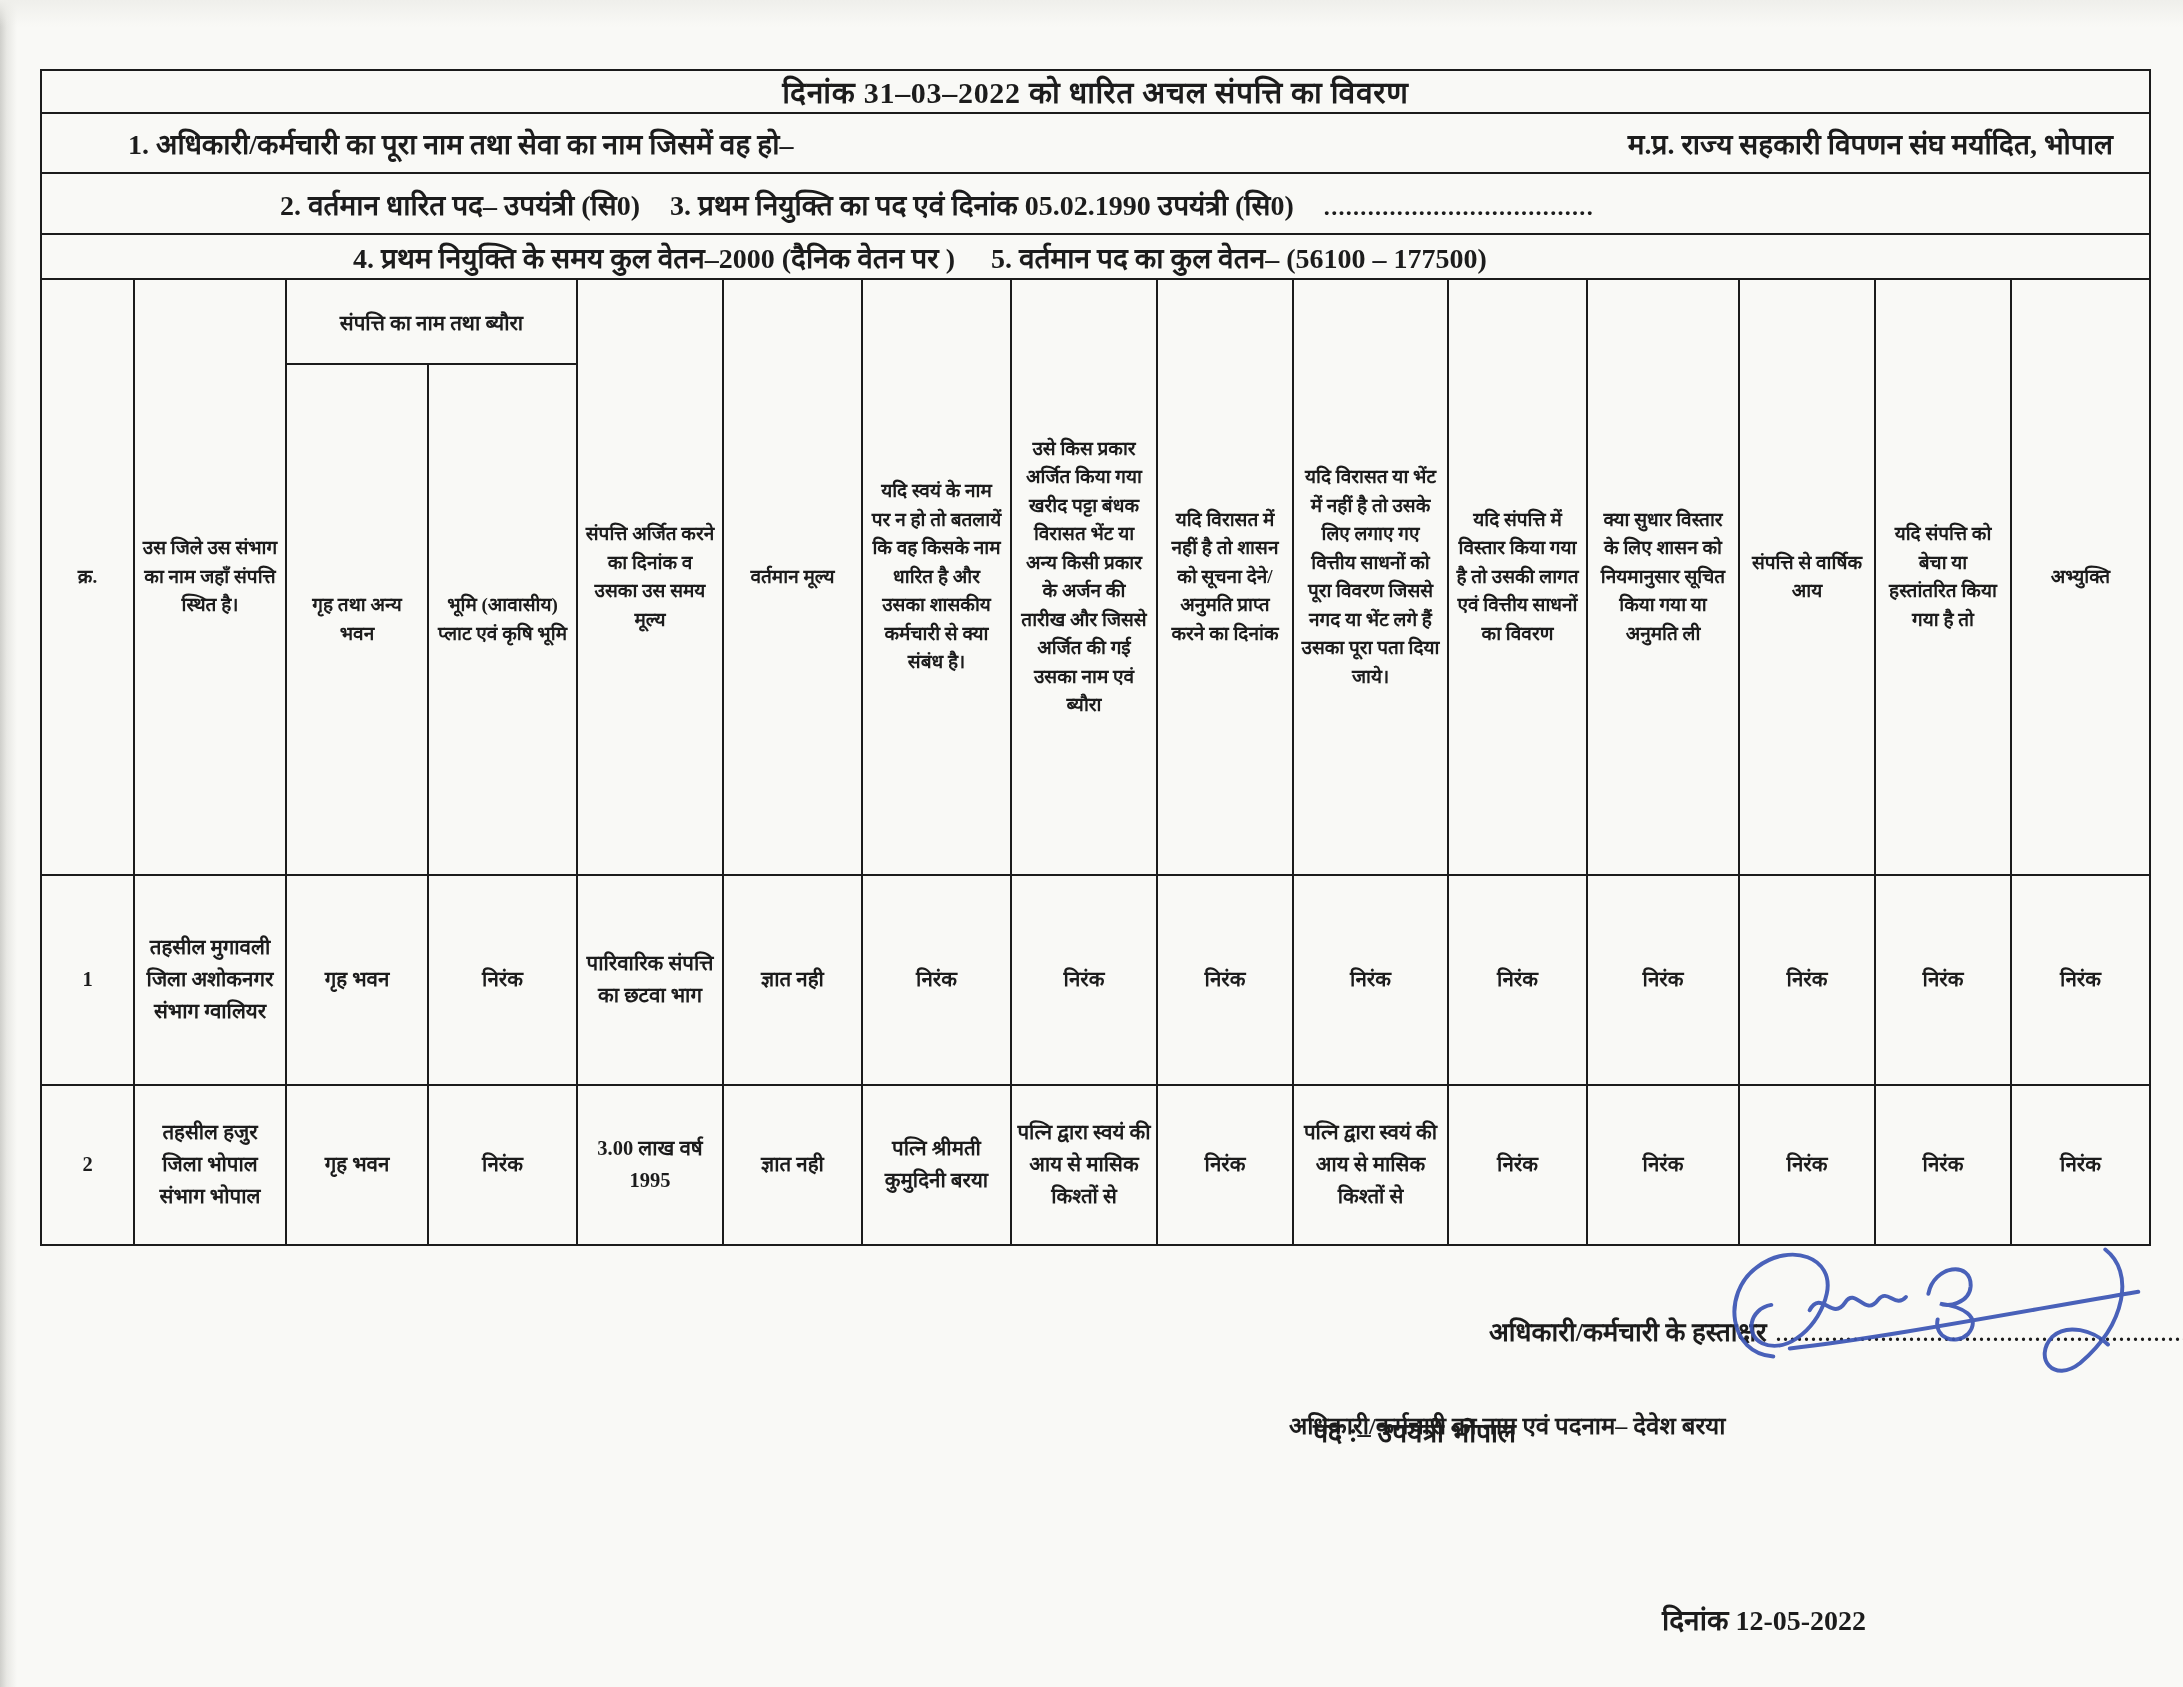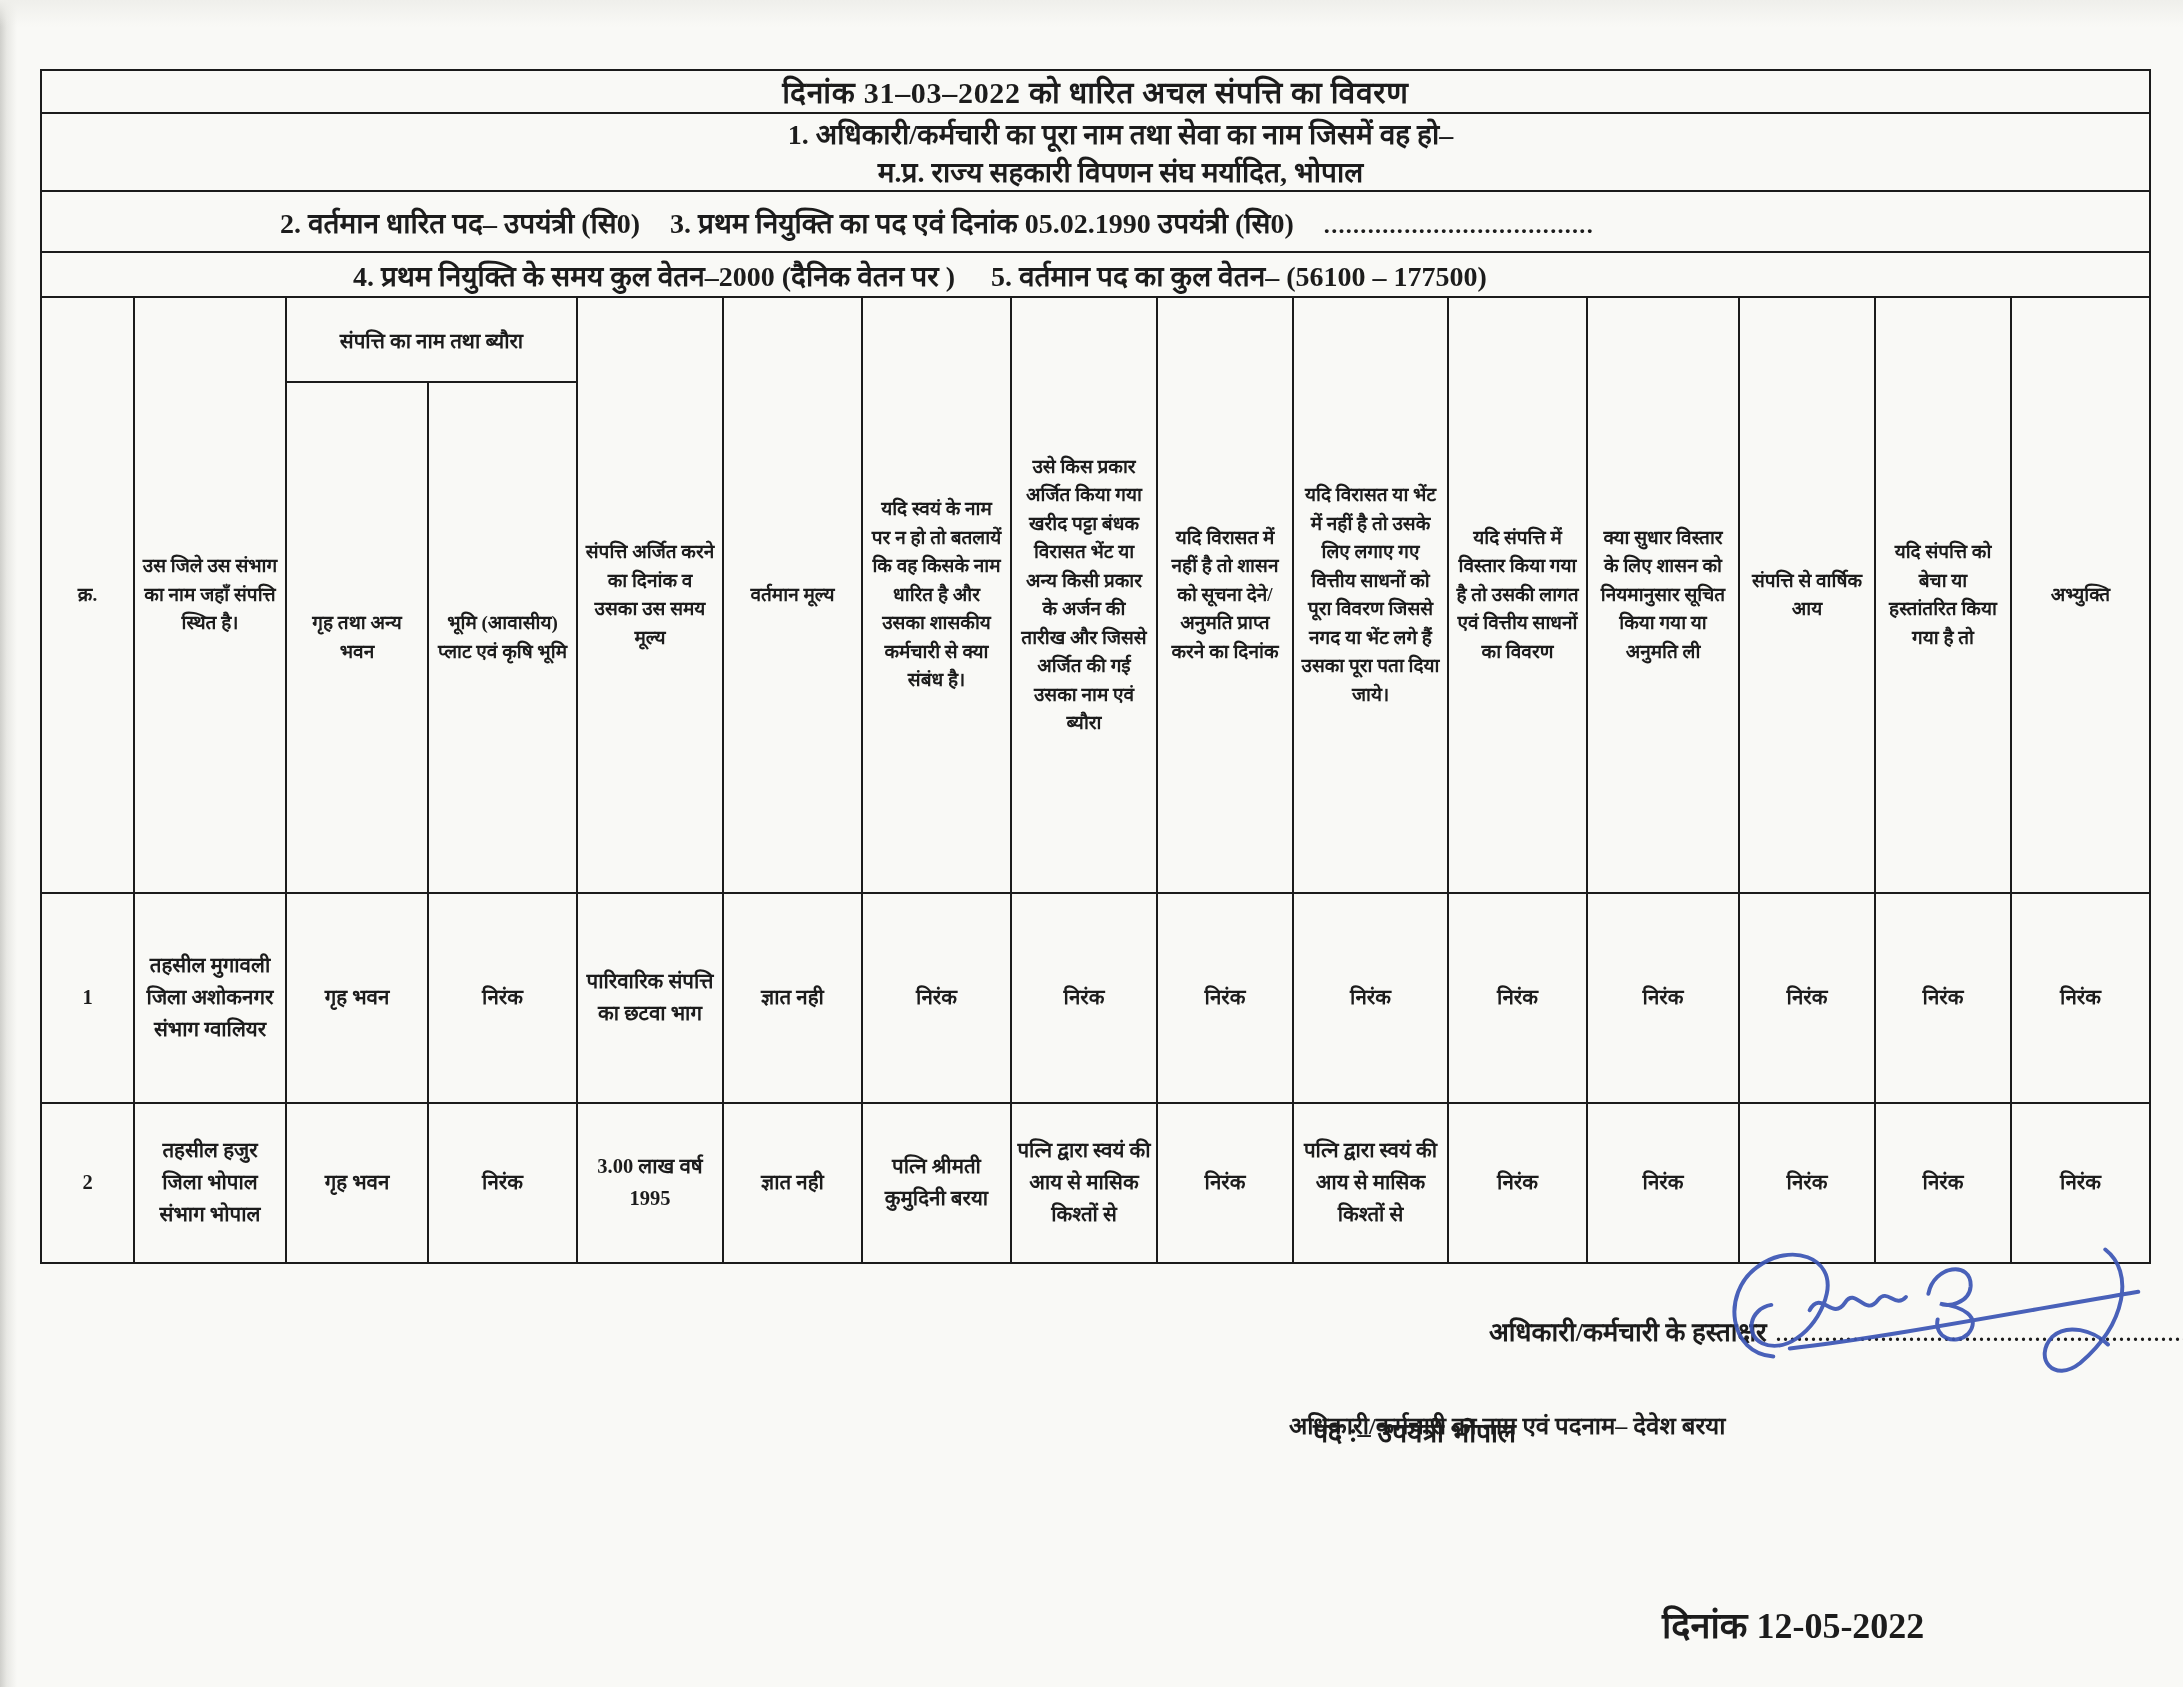--- a/index.html
+++ b/index.html
@@ -38,21 +38,20 @@
     border:2.6px solid var(--ink);
     vertical-align:middle;
     text-align:center;
     overflow:hidden;
   }
   td.titlecell{height:36px;font-size:30px;letter-spacing:0.7px;}
   td.inforow{height:60px;font-size:28px;}
   td.inforow .rowflex{
     display:flex;align-items:center;justify-content:space-between;
     padding:0 36px 0 86px;
-    flex-direction:column;
   }
   td.posrow{height:61px;font-size:28px;}
   td.posrow .rowflex{
     display:flex;align-items:center;justify-content:flex-start;gap:30px;
     padding-left:238px;
   }
   td.salrow{height:45px;font-size:28px;}
   td.salrow .rowflex{
     display:flex;align-items:center;justify-content:flex-start;gap:36px;
     padding-left:311px;
@@ -74,21 +73,21 @@
     left:1489px;top:1313px;font-size:26px;
     display:flex;align-items:baseline;gap:9.3px;
   }
   .sig-dots{font-size:20px;letter-spacing:2px;}
   .name-line{left:1289px;top:1408px;font-size:24px;}
   .post-line{left:1313px;top:1414px;font-size:26.5px;}
   .org-block{
     left:1323px;top:1474px;width:840px;text-align:center;
     font-size:26px;line-height:1.8;white-space:normal;
   }
-  .date-line{left:1662px;top:1600px;font-size:36px;}
+  .date-line{left:1662px;top:1600px;font-size:28px;}
 
   .signature{
     position:absolute;left:1710px;top:1231px;width:450px;height:165px;
     pointer-events:none;
   }
 </style>
 </head>
 <body>
 
 <div class="scan-edge"></div>

